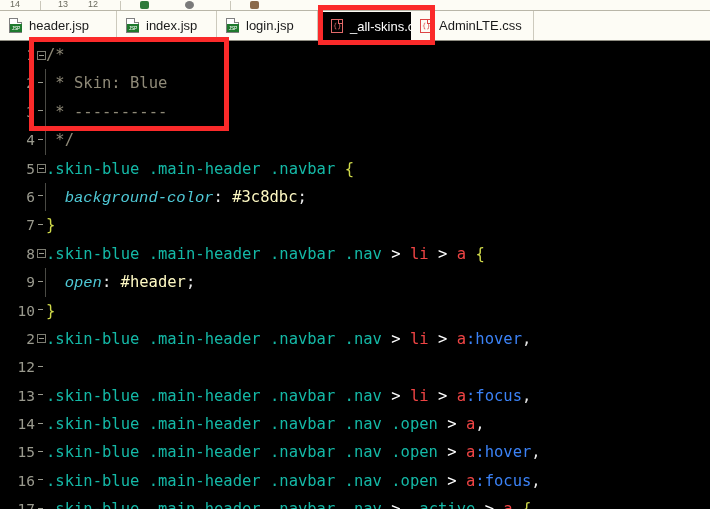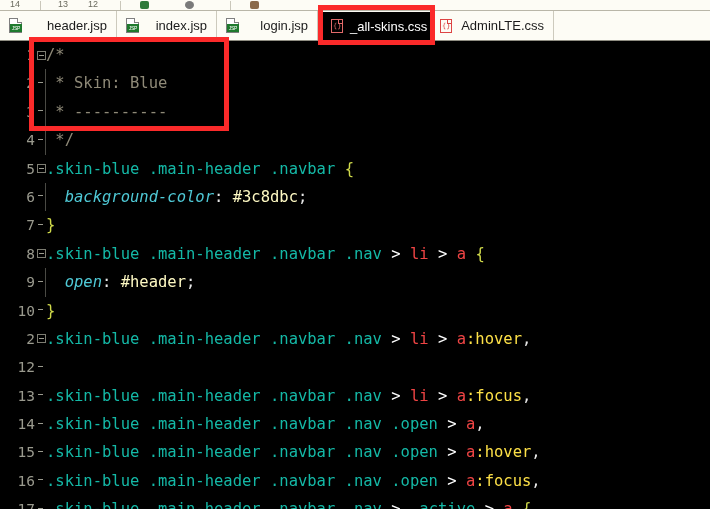--- a/index.html
+++ b/index.html
@@ -61,21 +61,20 @@
     align-items: center;
     gap: 7px;
     padding: 0 9px;
     box-sizing: border-box;
     font-family: "Liberation Sans", sans-serif;
     font-size: 13px;
     color: #1b1b1b;
     white-space: nowrap;
     border-right: 1px solid #cdcabd;
     background: #fdfcf5;
-    justify-content: space-between;
   }
   .tab.active {
     background: #000000;
     color: #ffffff;
     border-right: none;
     height: 28px;
     top: 1px;
   }
   .tab-label { line-height: 1; }
 
@@ -201,24 +200,24 @@
   .ibar {
     position: absolute;
     left: 45px; top: 0;
     width: 1px; height: 28.4px;
     background: #4a4a44;
   }
 
   
   .c-sel    { color: #14b8a6; }
   .c-elem   { color: #ef4444; }
-  .c-pseudo { color: #fde047; }
+  .c-pseudo { color: #3b82f6; }
   .c-comb   { color: #ffffff; }
   .c-brace  { color: #cfd94a; }
-  .c-prop   { color: #4fc9d6; font-style: italic; }
+  .c-prop   { color: #4fc9d6; font-style: italic; font-family: Liberation Mono, monospace; }
   .c-punct  { color: #e8e8e8; }
   .c-val    { color: #fef9c3; }
   .c-cmt    { color: #8f8a78; }
 
   
   .annot {
     position: absolute;
     border: 5px solid #fb2a2a;
     box-sizing: border-box;
     pointer-events: none;
@@ -257,21 +256,21 @@
     <span class="ico-jsp"></span>
     <span class="tab-label">login.jsp</span>
   </div>
 
   <div class="tab active" style="left:322px; width:109px">
     <span class="ico-css"></span>
     <span class="tab-label">_all-skins.css</span>
     <span class="tab-close">✖</span>
   </div>
 
-  <div class="tab" style="left:431px; width:123px">
+  <div class="tab" style="left:411px; width:123px">
     <span class="ico-css"></span>
     <span class="tab-label">AdminLTE.css</span>
   </div>
 </div>
 
 <div id="editor">
 
   <div class="code-line">
     <span class="gutter"><span class="num">1</span><span class="fold"></span></span>
     <span class="code-text"><span class="c-cmt">/*</span></span>

